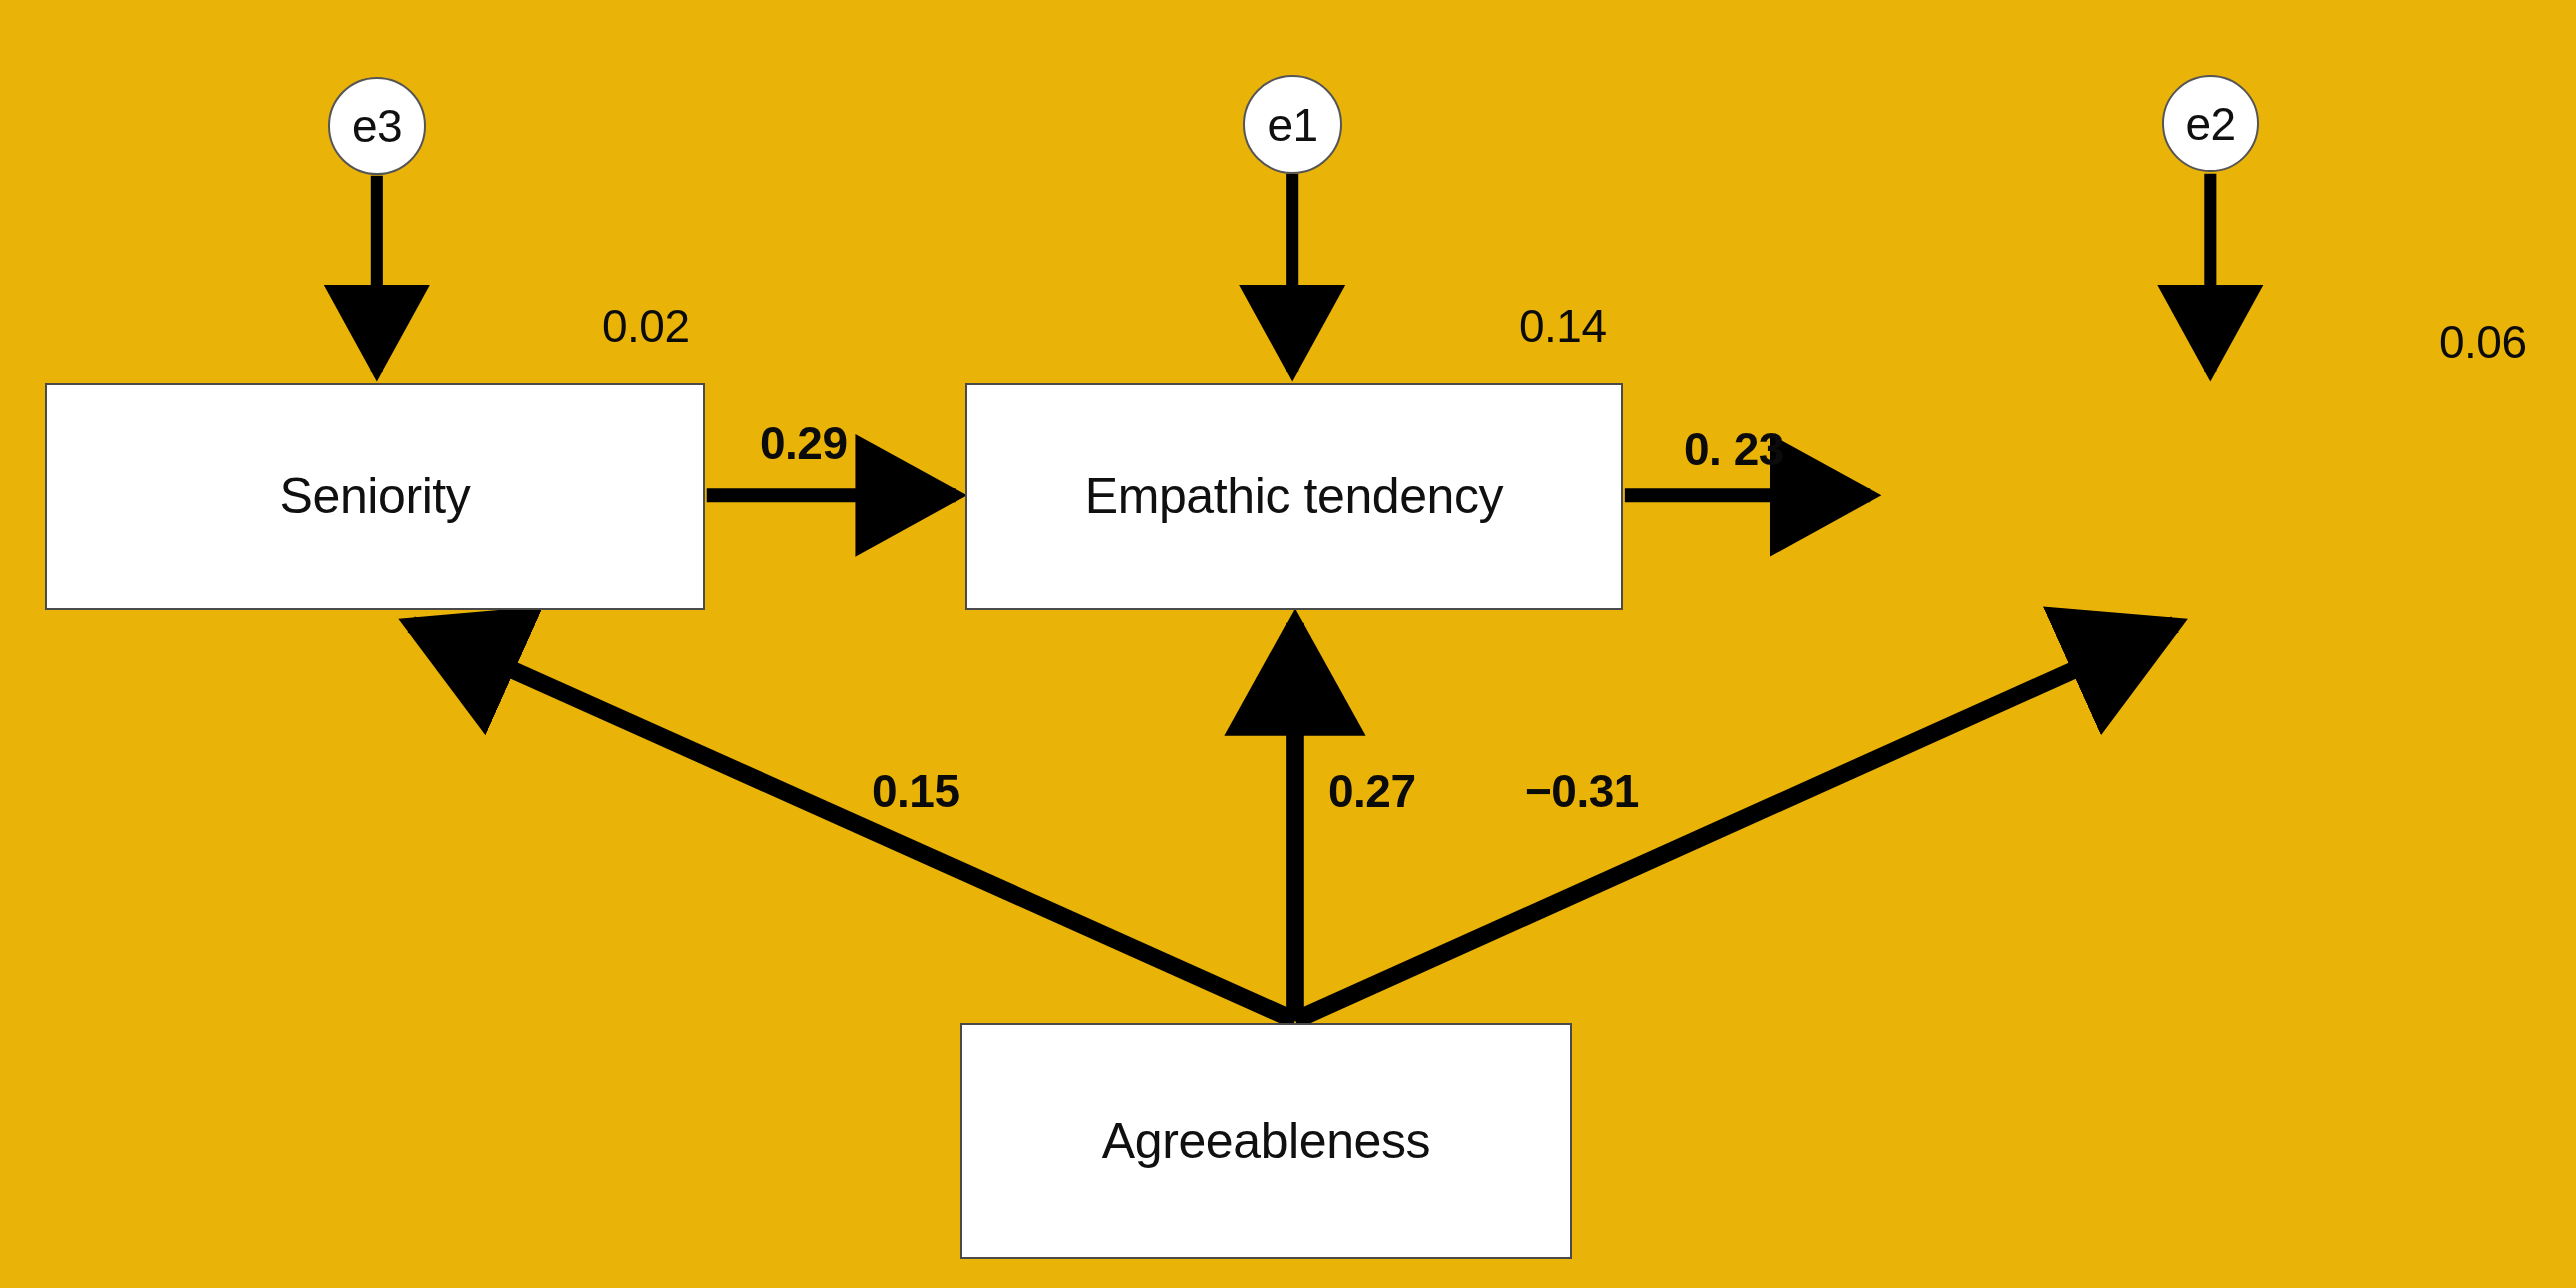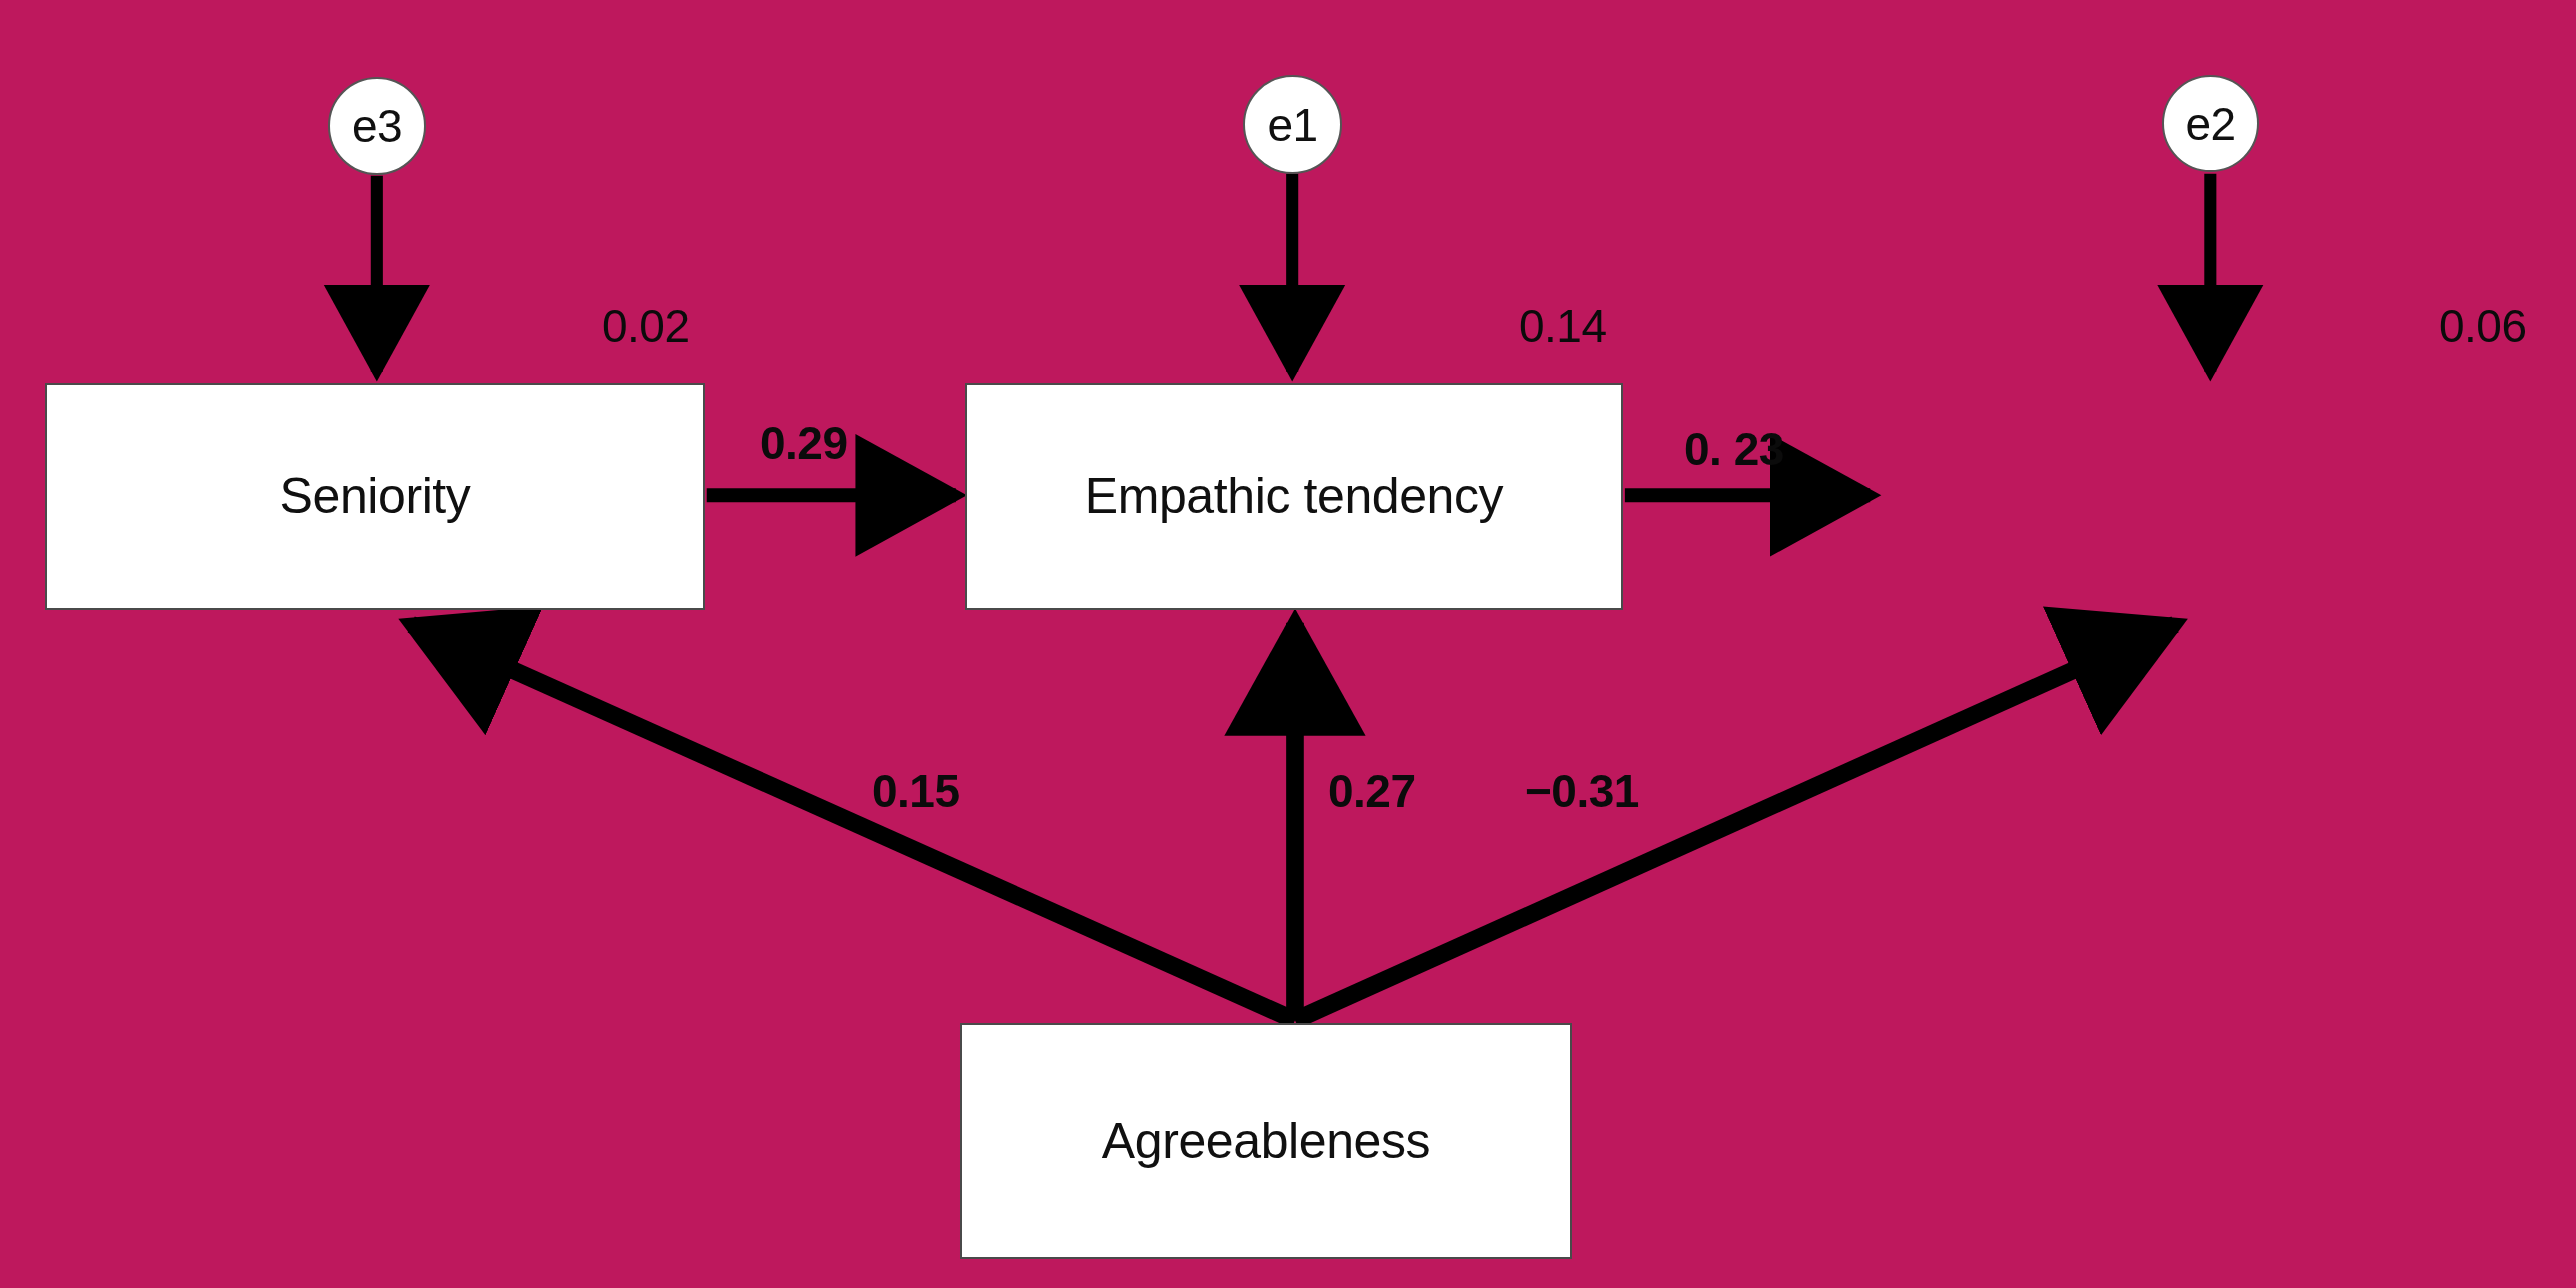--- a/index.html
+++ b/index.html
@@ -8,21 +8,21 @@
     padding: 0;
     background: #ffffff;
   }
   body {
     font-family: "Liberation Sans", sans-serif;
   }
   #canvas {
     position: relative;
     width: 2576px;
     height: 1288px;
-    background: #be185d;
+    background: #eab308;
     overflow: hidden;
   }
   #diagram-svg {
     position: absolute;
     left: 0;
     top: 0;
     width: 2576px;
     height: 1288px;
   }
   
@@ -129,21 +129,21 @@
     <span class="node-label">Empathic tendency</span>
   </div>
 
 
   <div class="node-box" style="left:960px; top:1023px; width:612px; height:236px;">
     <span class="node-label">Agreeableness</span>
   </div>
 
   <div class="edge-label label-variance" style="left:602px; top:299px;">0.02</div>
   <div class="edge-label label-variance" style="left:1519px; top:299px;">0.14</div>
-  <div class="edge-label label-variance" style="left:2439px; top:299px;">0.06</div>
+  <div class="edge-label label-variance" style="left:2439px; top:315px;">0.06</div>
 
   <div class="edge-label label-coef" style="left:760px; top:416px;">0.29</div>
   <div class="edge-label label-coef" style="left:1684px; top:422px;text-align:right;">0. 23</div>
 
   <div class="edge-label label-coef" style="left:872px; top:764px;">0.15</div>
   <div class="edge-label label-coef" style="left:1328px; top:764px;">0.27</div>
   <div class="edge-label label-coef" style="left:1525px; top:764px;">−0.31</div>
 
 </div>
 

